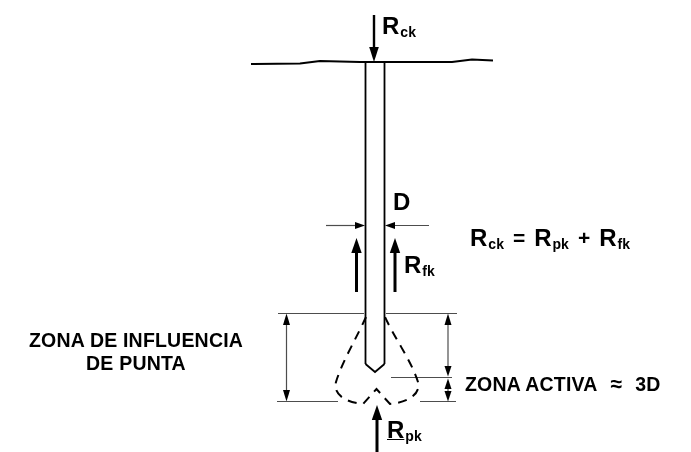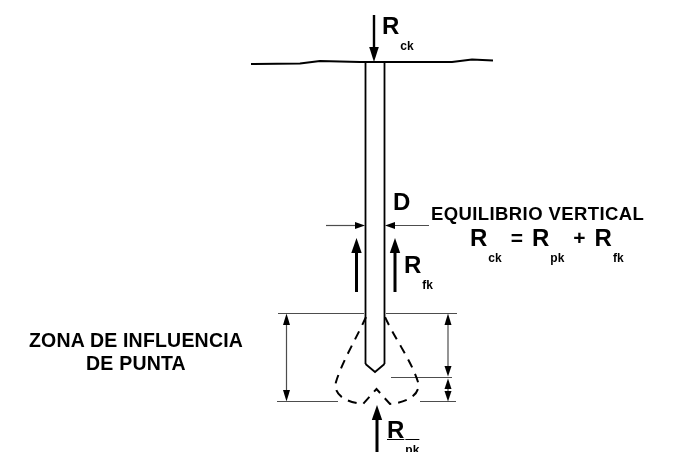--- a/index.html
+++ b/index.html
@@ -12,21 +12,21 @@
   }
   #stage{position:absolute;left:0;top:0;width:691px;height:452px;}
   svg{position:absolute;left:0;top:0;}
   .lbl{
     position:absolute;
     color:#000;
     font-weight:bold;
     white-space:nowrap;
   }
   .sym{font-size:24px;line-height:24px;}
-  .sub{font-size:12px;position:relative;top:16px;margin-left:1px;}
+  .sub{font-size:14px;position:relative;top:3px;margin-left:1px;}
   .eq-op{font-size:21px;margin:0 9px;position:relative;top:-1px;}
   .zone-line{font-size:19.5px;letter-spacing:0.2px;}
   .approx{margin:0 13px;font-size:21px;}
   #equilibrio-title{font-size:18.5px;letter-spacing:0.4px;}
   #influencia-label{
     width:252px;text-align:center;font-size:19.5px;line-height:23px;letter-spacing:0.2px;
   }
 </style>
 </head>
 <body>
@@ -103,30 +103,32 @@
   <div class="lbl" style="left:382px;top:14px;">
     <span class="sym">R</span><span class="sub">ck</span>
   </div>
 
   <div class="lbl sym" style="left:393px;top:190px;">D</div>
 
   <div class="lbl" style="left:404px;top:253px;">
     <span class="sym">R</span><span class="sub">fk</span>
   </div>
 
-  <div class="lbl" id="equilibrio-title" style="left:431px;top:203px;">EQUILIBRIO VERTICAL</div>
 
   <div class="lbl" style="left:470px;top:226px;">
     <span class="sym">R</span><span class="sub">ck</span><span class="eq-op">=</span><span class="sym">R</span><span class="sub">pk</span><span class="eq-op">+</span><span class="sym">R</span><span class="sub">fk</span>
   </div>
 
   <div class="lbl" id="influencia-label" style="left:10px;top:329px;">
     <div>ZONA DE INFLUENCIA</div>
     <div>DE PUNTA</div>
   </div>
 
 
+  <div class="lbl zone-line" style="left:465px;top:372px;">
+    <span>ZONA ACTIVA</span><span class="approx">≈</span><span>3D</span>
+  </div>
 
   <div class="lbl" style="left:387px;top:418px;text-decoration:underline;">
     <span class="sym">R</span><span class="sub">pk</span>
   </div>
 
 </div>
 
 </body></html>

